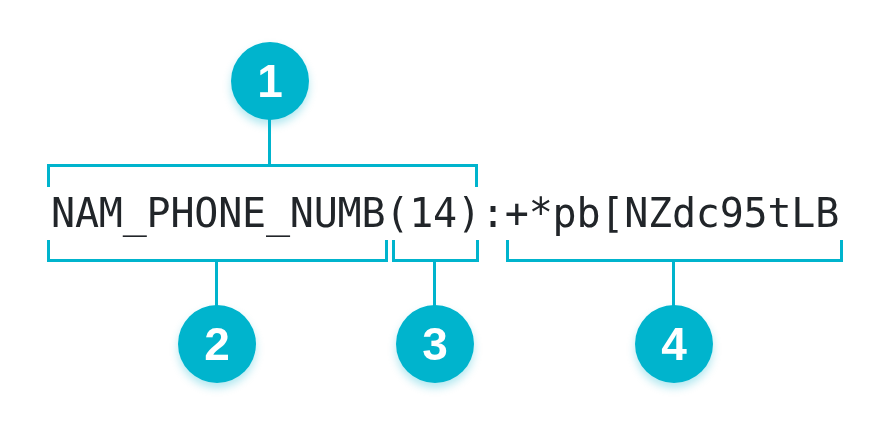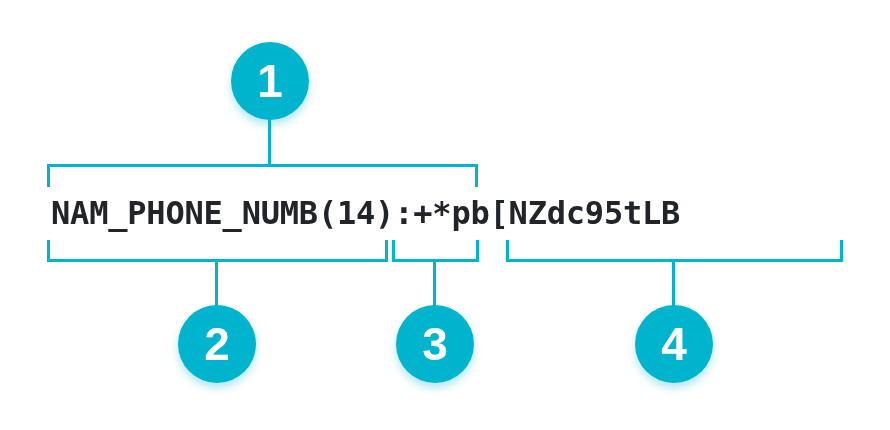--- a/index.html
+++ b/index.html
@@ -15,26 +15,26 @@
     overflow: hidden;
     font-family: "Liberation Sans", sans-serif;
   }
 
   
   .code-line {
     position: absolute;
     left: 51px;
     top: 189px;
     font-family: "DejaVu Sans Mono", "Liberation Mono", monospace;
-    font-size: 32px;
+    font-size: 40px;
     line-height: 48px;
     letter-spacing: -0.2px;
     color: var(--text, #212529);
     white-space: pre;
-    font-weight: 700;
+    font-weight: 400;
   }
 
   
   .stub {
     position: absolute;
     width: 3px;
     background: var(--accent, #00B4CD);
   }
   .bracket {
     position: absolute;

